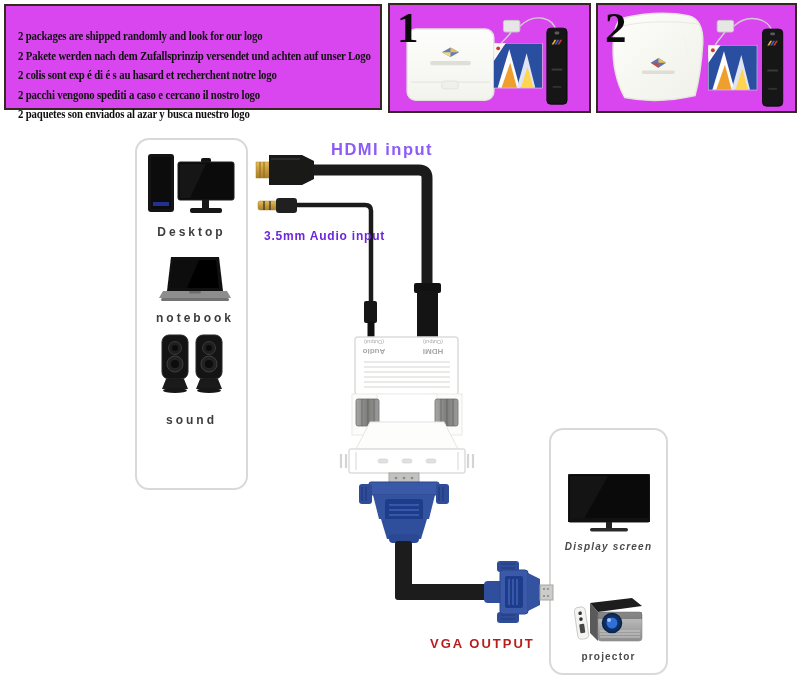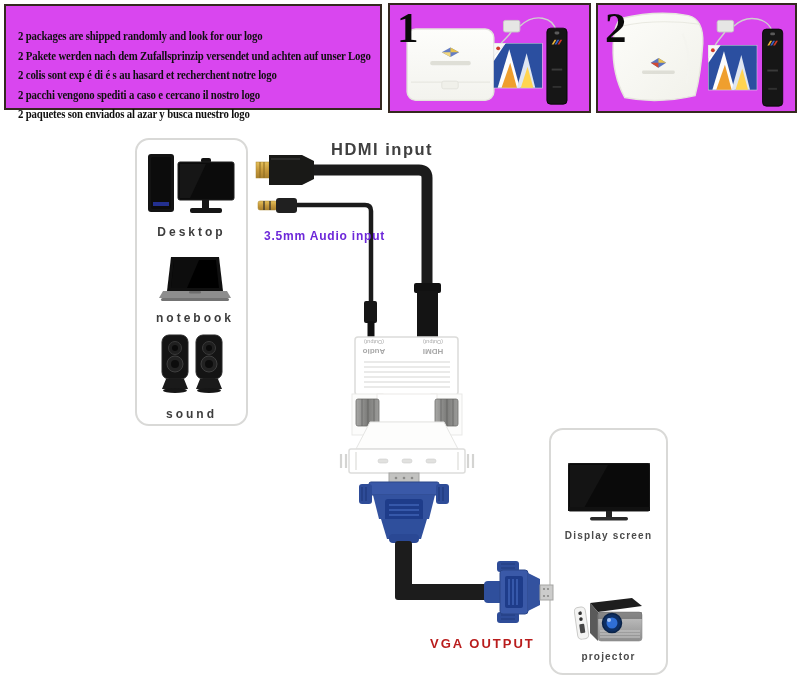--- a/index.html
+++ b/index.html
@@ -18,27 +18,27 @@
   #photo-box-1{left:388px;top:3px;width:203px;height:110px;}
   #photo-box-2{left:596px;top:3px;width:201px;height:110px;}
   .photo-num{
     position:absolute;top:1px;left:7px;z-index:2;
     font-family:"Liberation Serif",serif;font-weight:bold;font-size:43px;line-height:1;color:#0a0a0a;
   }
   .photo-svg{position:absolute;left:0;top:0;width:100%;height:100%;}
   
   #diagram{position:absolute;left:0;top:115px;width:800px;height:568px;}
   .panel{position:absolute;box-sizing:border-box;background:#ffffff;border:2px solid #d9d9d7;border-radius:14px;}
-  #source-panel{left:135px;top:23px;width:113px;height:288px;}
+  #source-panel{left:135px;top:23px;width:113px;height:352px;}
   #output-panel{left:549px;top:313px;width:119px;height:247px;}
   .dev{position:absolute;left:0;right:0;display:flex;flex-direction:column;align-items:center;}
   .dev-label{font-weight:bold;font-size:12px;letter-spacing:3px;color:#3d3d3d;white-space:nowrap;}
   .dev-label.small{font-size:10px;letter-spacing:1.2px;color:#4a4a4a;}
   .lbl{position:absolute;font-weight:bold;white-space:nowrap;}
-  #hdmi-label{left:331px;top:25px;font-size:16.5px;letter-spacing:1.5px;color:#404040;}
+  #hdmi-label{left:331px;top:25px;font-size:16.5px;letter-spacing:1.5px;color:#8b5cf6;}
   #audio-label{left:264px;top:114px;font-size:12px;letter-spacing:0.8px;color:#6d28d9;}
   #vga-label{left:430px;top:521px;font-size:13px;letter-spacing:2px;color:#b91c1c;}
   #cable-layer{position:absolute;left:0;top:0;width:800px;height:568px;}
 </style>
 </head>
 <body>
 
 <div class="topbox" id="info-box">
   <div class="notice-line">2 packages are shipped randomly and look for our logo</div>
   <div class="notice-line">2 Pakete werden nach dem Zufallsprinzip versendet und achten auf unser Logo</div>
@@ -184,26 +184,26 @@
         <g transform="translate(34,0)">
           <rect x="2" y="2" width="26" height="44" rx="7" fill="#141414" stroke="#262626"></rect>
           <circle cx="15" cy="15" r="6.5" fill="#1f1f1f" stroke="#3a3a3a"></circle>
           <circle cx="15" cy="15" r="3" fill="#0a0a0a"></circle>
           <circle cx="15" cy="31" r="8" fill="#222" stroke="#3f3f3f"></circle>
           <circle cx="15" cy="31" r="4" fill="#0c0c0c"></circle>
           <polygon points="6,46 24,46 28,56 2,56" fill="#1a1a1a"></polygon>
           <ellipse cx="15" cy="57.5" rx="12" ry="2.5" fill="#161616"></ellipse>
         </g>
       </svg>
-      <div class="dev-label" style="margin-top:12px;">sound</div>
+      <div class="dev-label" style="margin-top:18px;">sound</div>
     </div>
   </div>
 
   <div class="panel" id="output-panel">
-    <div class="dev" style="top:33px;">
+    <div class="dev" style="top:44px;font-style:italic;">
       <svg width="82" height="60" viewBox="0 0 82 60">
         <rect x="0" y="0" width="82" height="48" rx="2" fill="#0a0a0a" stroke="#202020"></rect>
         <polygon points="2,2 40,2 16,45 2,45" fill="#141414"></polygon>
         <rect x="0" y="44" width="82" height="4" fill="#111"></rect>
         <rect x="38" y="48" width="6" height="6" fill="#222"></rect>
         <rect x="22" y="54" width="38" height="3.5" rx="1.7" fill="#2a2a2a"></rect>
       </svg>
       <div class="dev-label small" style="margin-top:7px;">Display screen</div>
     </div>
     <div class="dev" style="top:163px;">

